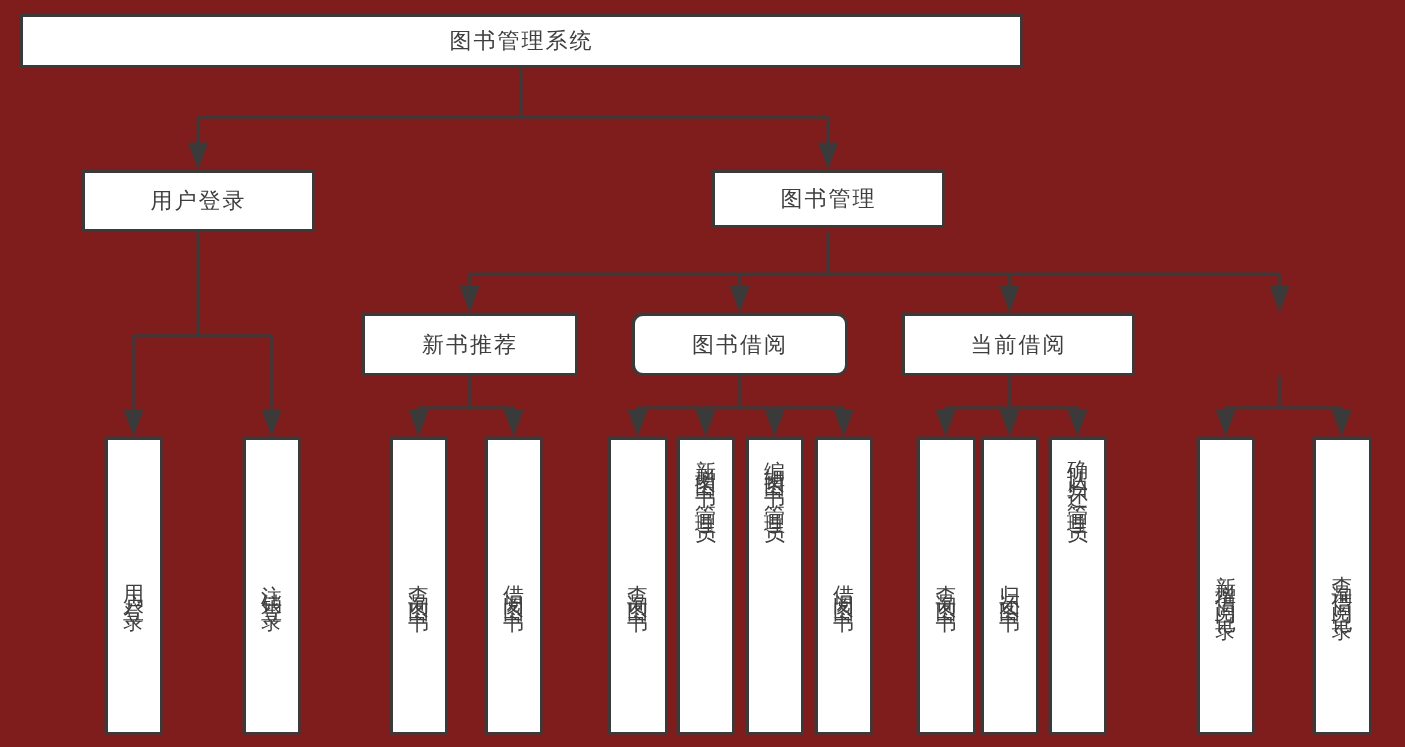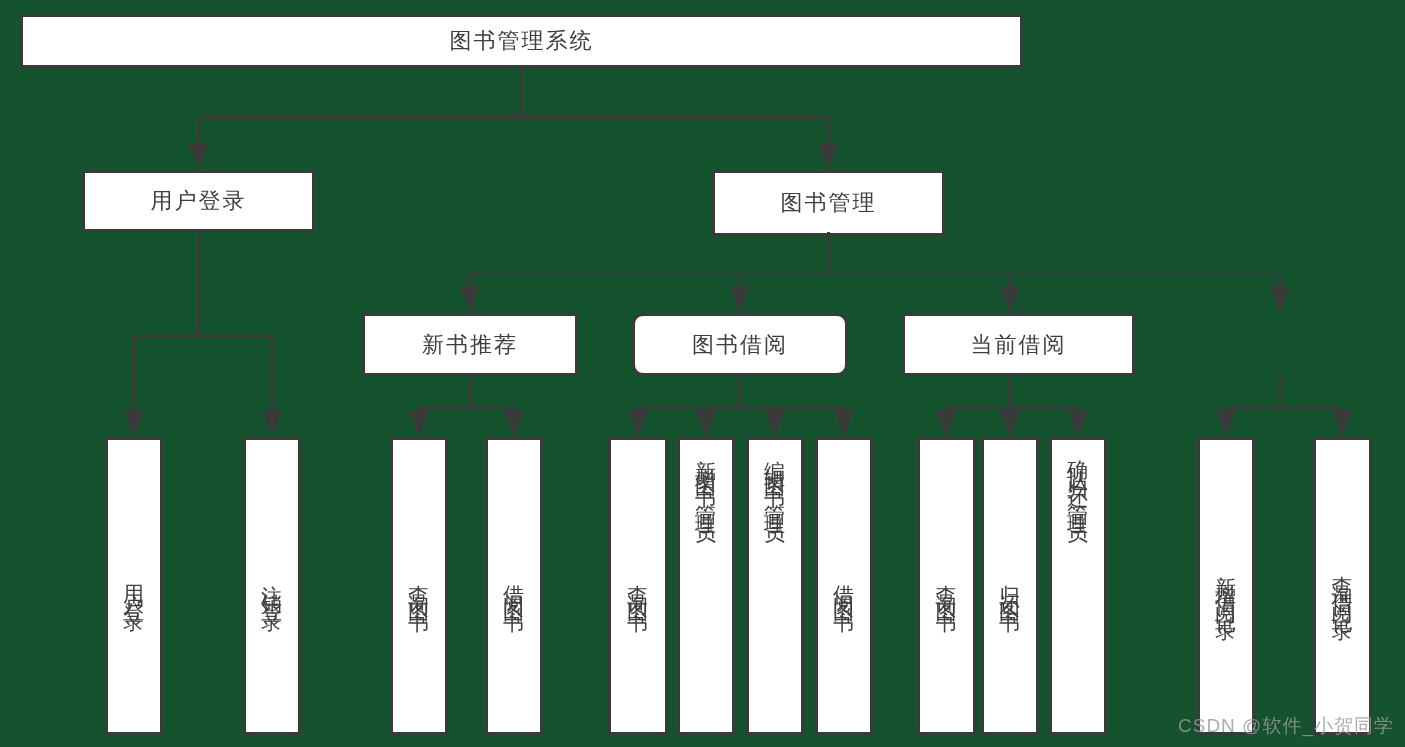--- a/index.html
+++ b/index.html
@@ -5,21 +5,21 @@
 <style>
   html, body {
     margin: 0;
     padding: 0;
     background: #ffffff;
   }
   #canvas {
     position: relative;
     width: 1405px;
     height: 747px;
-    background: #14532d;
+    background: #7f1d1d;
     font-family: "Liberation Sans", sans-serif;
     color: #3e3e3e;
     overflow: hidden;
   }
   .box {
     position: absolute;
     box-sizing: border-box;
     border: 3px solid #3a3a3a;
     background: #ffffff;
     display: flex;
@@ -98,21 +98,21 @@
       <polygon points="1000,410 1020,410 1010,437"></polygon>
       <polygon points="1068,410 1088,410 1078,437"></polygon>
       <polygon points="1216,410 1236,410 1226,437"></polygon>
       <polygon points="1332,410 1352,410 1342,437"></polygon>
     </g>
   </svg>
 
   <div class="box h" style="left:20px; top:14px; width:1003px; height:54px;">图书管理系统</div>
 
   <div class="box h" style="left:82px; top:170px; width:233px; height:62px;">用户登录</div>
-  <div class="box h" style="left:712px; top:170px; width:233px; height:66px;">图书管理</div>
+  <div class="box h" style="left:712px; top:170px; width:233px; height:58px;">图书管理</div>
 
   <div class="box h" style="left:362px; top:313px; width:216px; height:63px;">新书推荐</div>
   <div class="box h" style="left:632px; top:313px; width:216px; height:63px;border-radius:11px;">图书借阅</div>
   <div class="box h" style="left:902px; top:313px; width:233px; height:63px;">当前借阅</div>
 
   <div class="box v" style="left:105px; top:437px; width:58px; height:298px;">
     <span class="vlabel">用户登录</span>
   </div>
   <div class="box v" style="left:243px; top:437px; width:58px; height:298px;">
     <span class="vlabel">注销登录</span>
@@ -148,15 +148,14 @@
     <span class="vlabel">确认归还（管理员）</span>
   </div>
 
   <div class="box v" style="left:1197px; top:437px; width:58px; height:298px;">
     <span class="vlabel">新增借阅记录</span>
   </div>
   <div class="box v" style="left:1313px; top:437px; width:59px; height:298px;">
     <span class="vlabel">查询借阅记录</span>
   </div>
 
-  <div class="watermark">CSDN @软件_小贺同学</div>
 
 </div>
 
 </body></html>

